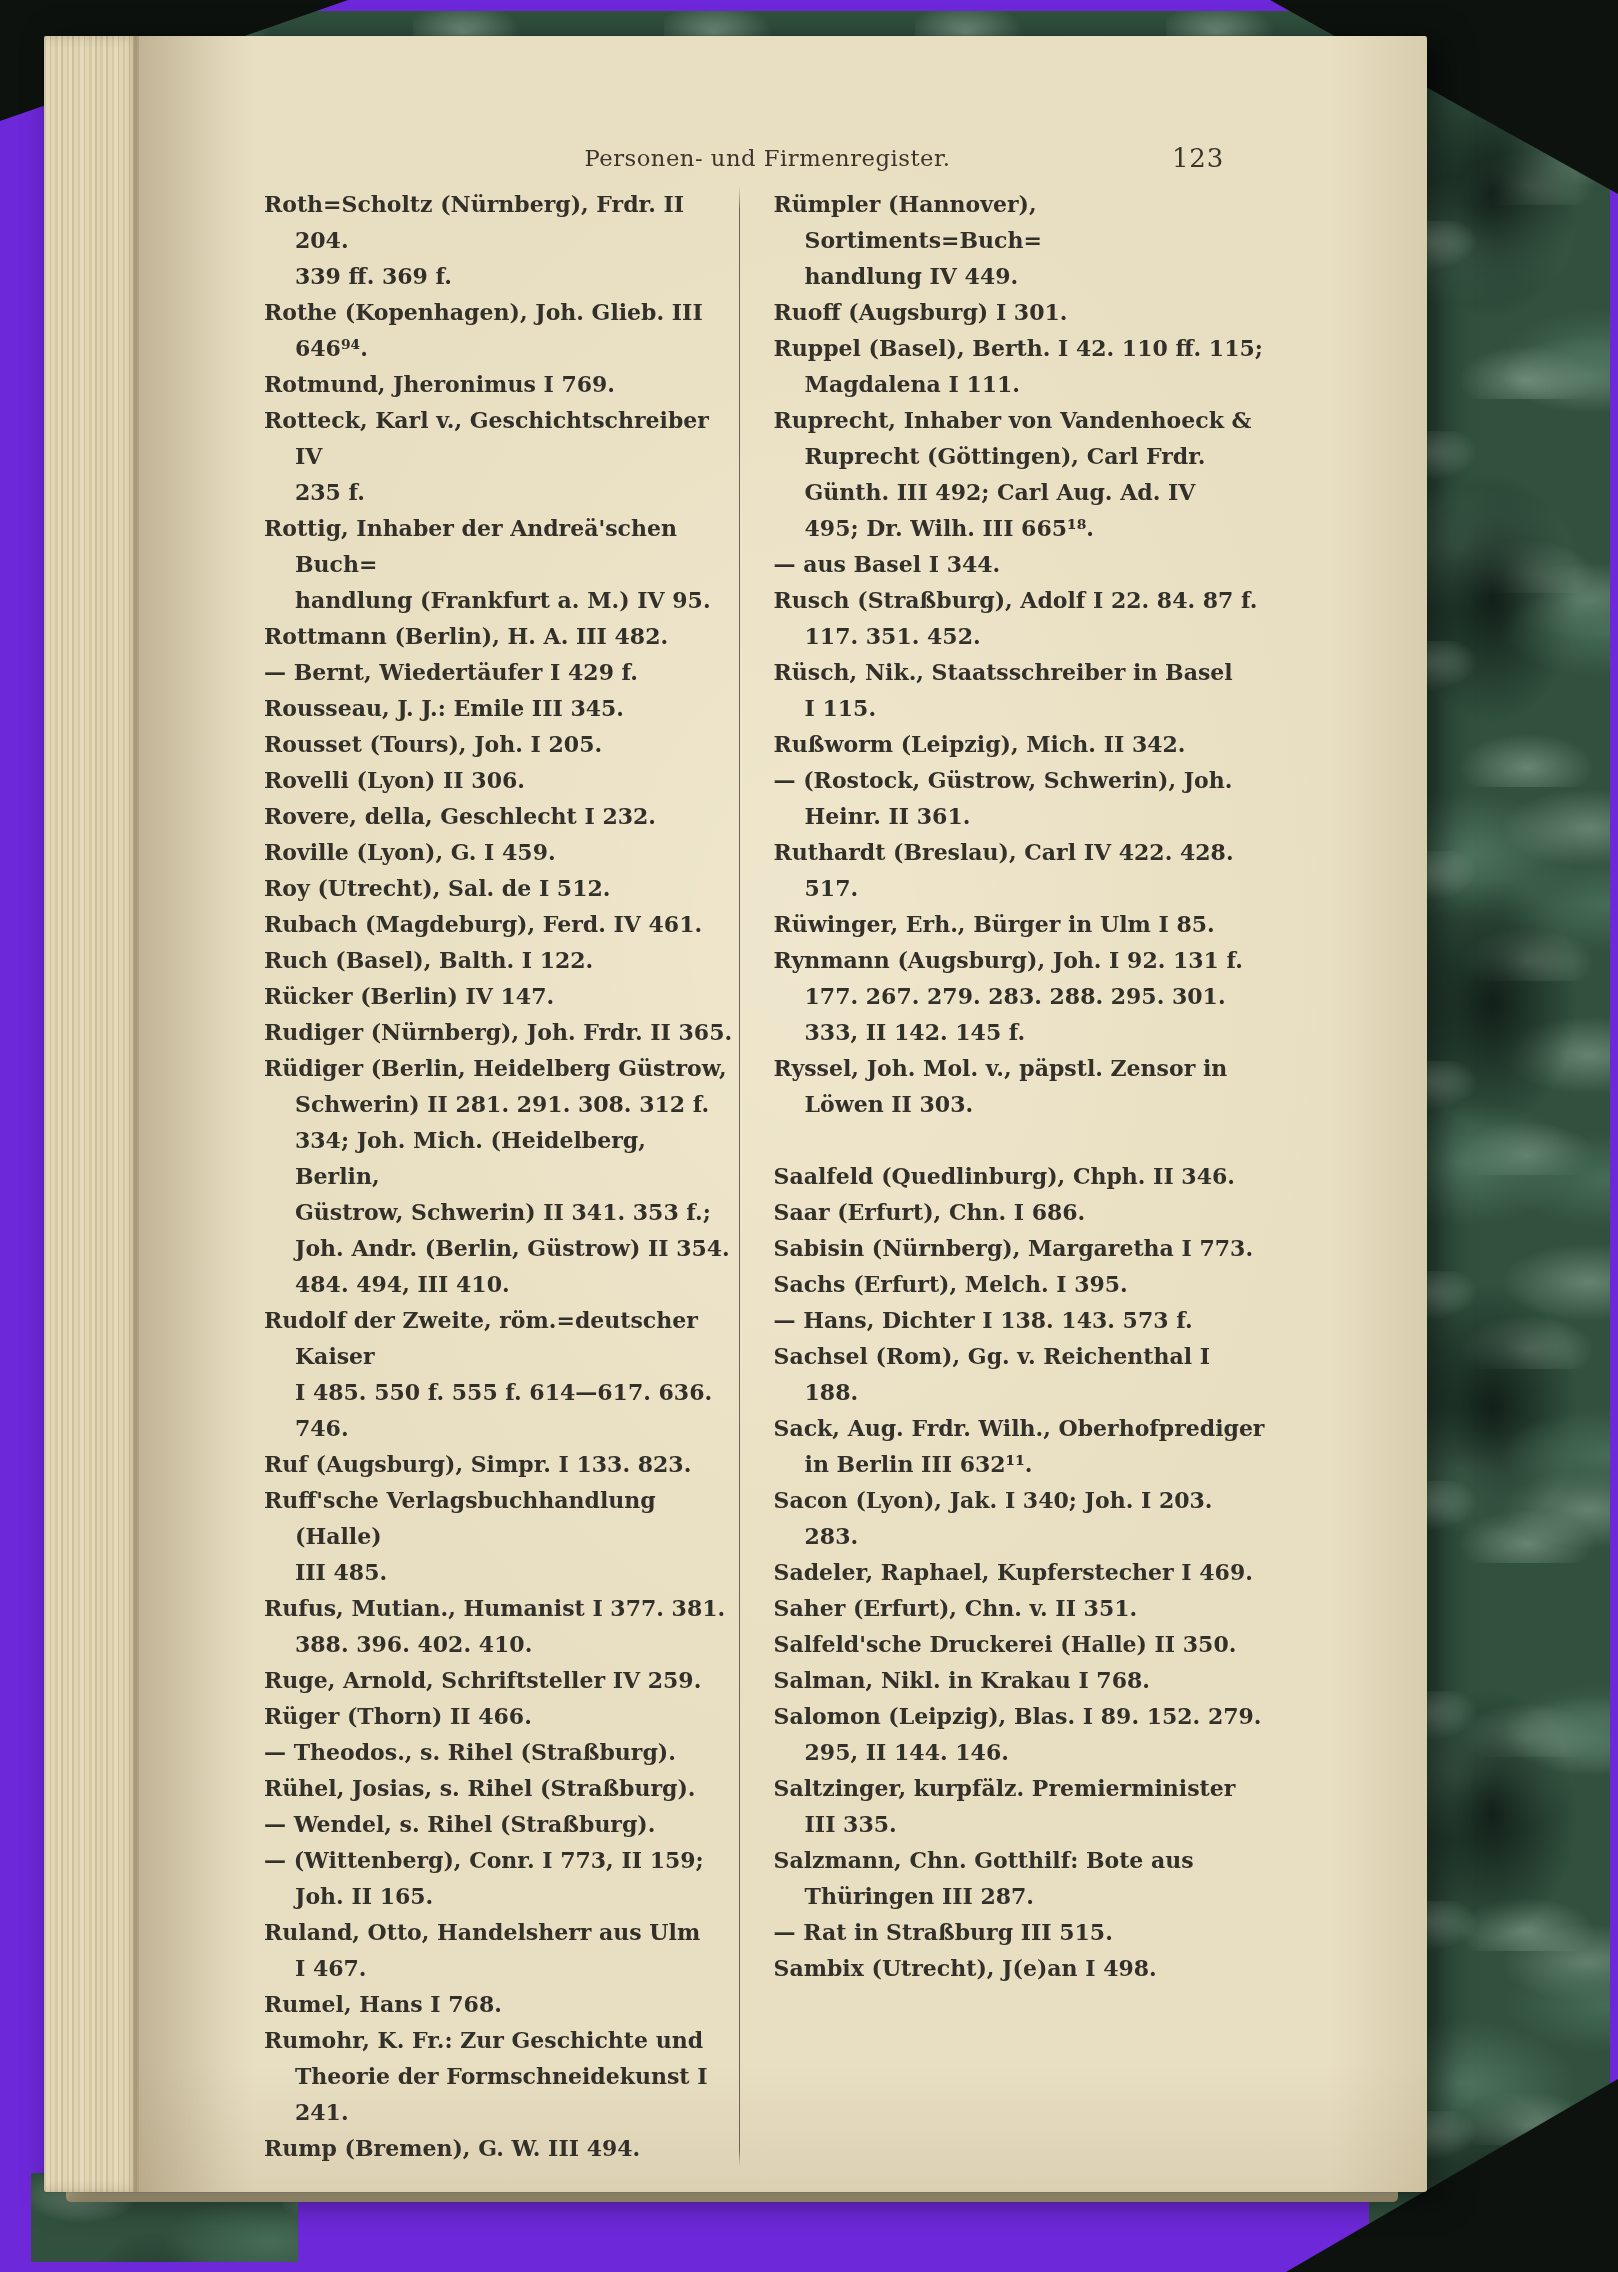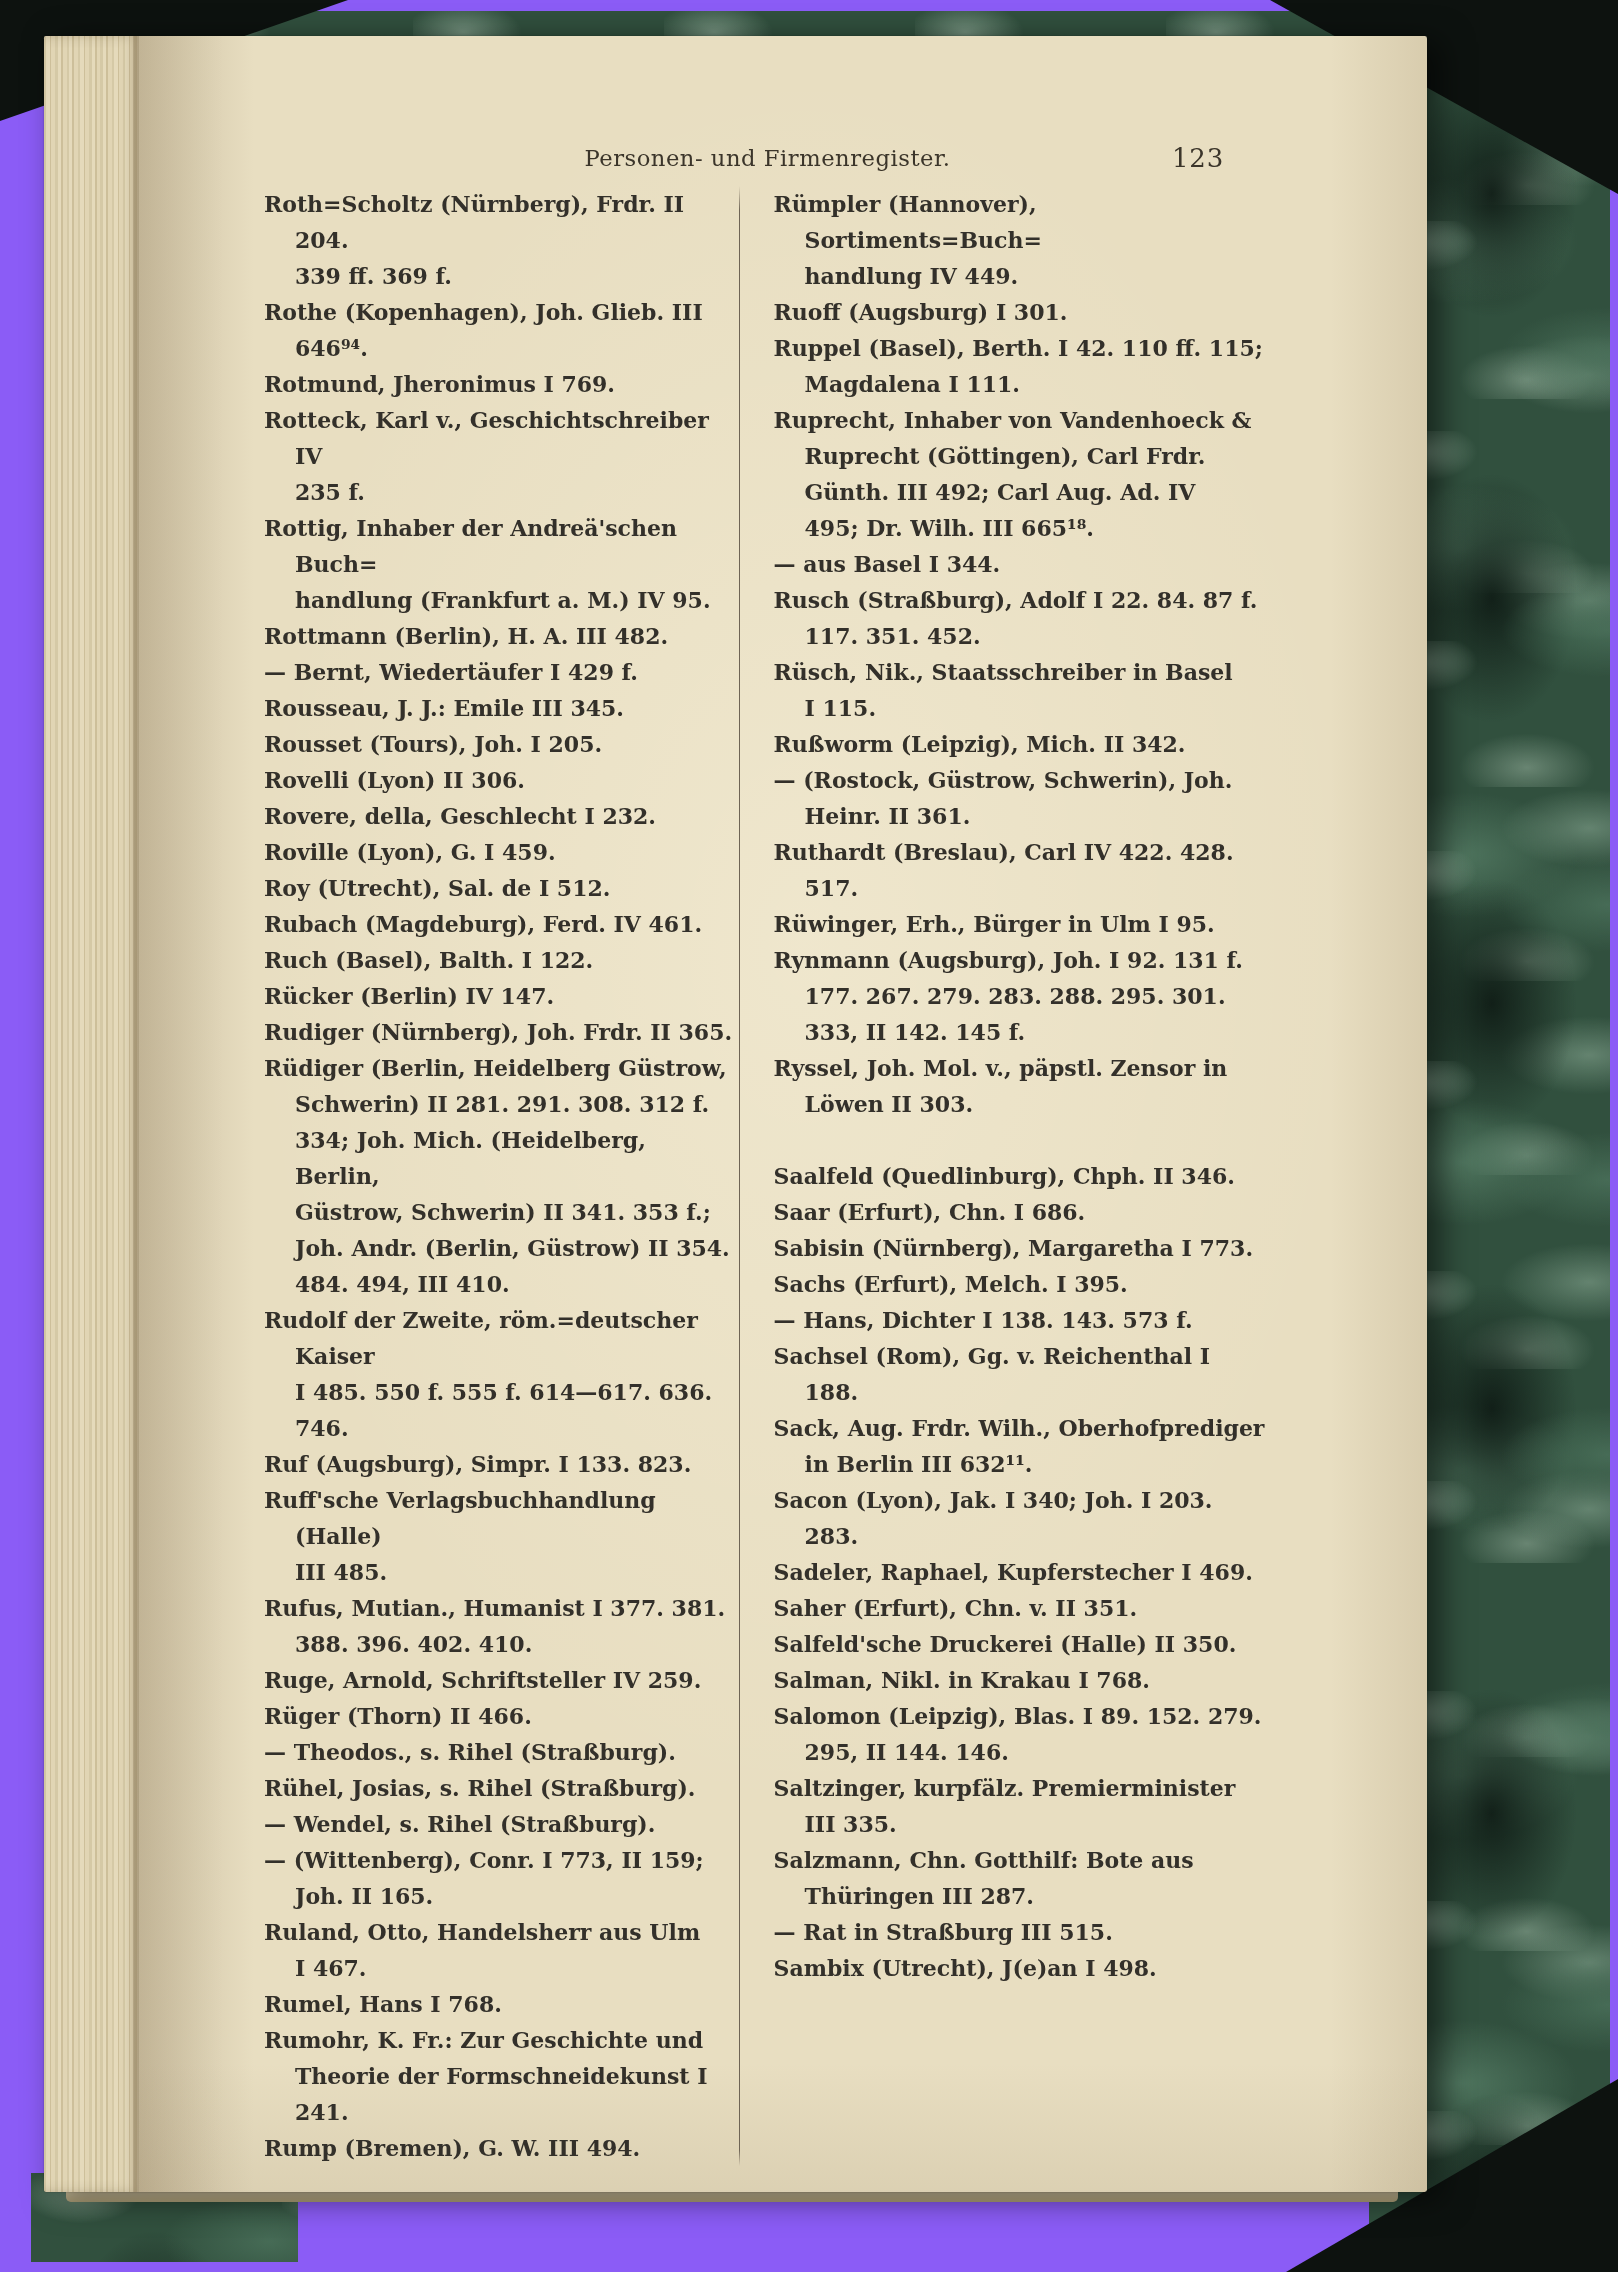--- a/index.html
+++ b/index.html
@@ -1,21 +1,21 @@
 <!DOCTYPE html>
 <html style="font-size:13px"><head>
 <meta charset="utf-8">
 <style>
   html, body { margin: 0; padding: 0; background: #050706; }
   .scene {
     position: relative;
     width: 1618px; height: 2273px;
     margin: 0 auto;
     overflow: hidden;
-    background: #8b5cf6;
+    background: #6d28d9;
     font-family: "DejaVu Serif", "Liberation Serif", serif;
   }
   
   .marble {
     background-color: #31503e;
     background-image:
       radial-gradient(ellipse 97px 49px at 20% 10%, rgba(170,198,178,.55), transparent 60%),
       radial-gradient(ellipse 162px 73px at 70% 25%, rgba(74,112,90,.85), transparent 65%),
       radial-gradient(ellipse 121px 178px at 40% 45%, rgba(14,26,20,.9), transparent 70%),
       radial-gradient(ellipse 146px 65px at 80% 60%, rgba(150,182,160,.5), transparent 60%),
@@ -182,21 +182,21 @@
               <div class="entry">— aus Basel I 344.</div>
               <div class="entry">Rusch (Straßburg), Adolf I 22. 84. 87 f.
 117. 351. 452.</div>
               <div class="entry">Rüsch, Nik., Staatsschreiber in Basel
 I 115.</div>
               <div class="entry">Rußworm (Leipzig), Mich. II 342.</div>
               <div class="entry">— (Rostock, Güstrow, Schwerin), Joh.
 Heinr. II 361.</div>
               <div class="entry">Ruthardt (Breslau), Carl IV 422. 428.
 517.</div>
-              <div class="entry">Rüwinger, Erh., Bürger in Ulm I 95.</div>
+              <div class="entry">Rüwinger, Erh., Bürger in Ulm I 85.</div>
               <div class="entry">Rynmann (Augsburg), Joh. I 92. 131 f.
 177. 267. 279. 283. 288. 295. 301.
 333, II 142. 145 f.</div>
               <div class="entry">Ryssel, Joh. Mol. v., päpstl. Zensor in
 Löwen II 303.</div>
             </div>
           <div class="section-s">
               <div class="entry">Saalfeld (Quedlinburg), Chph. II 346.</div>
               <div class="entry">Saar (Erfurt), Chn. I 686.</div>
               <div class="entry">Sabisin (Nürnberg), Margaretha I 773.</div>

